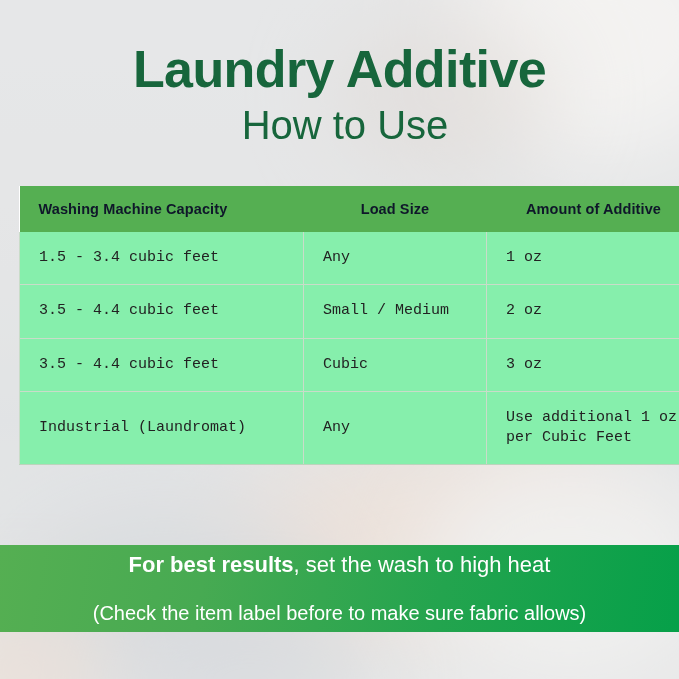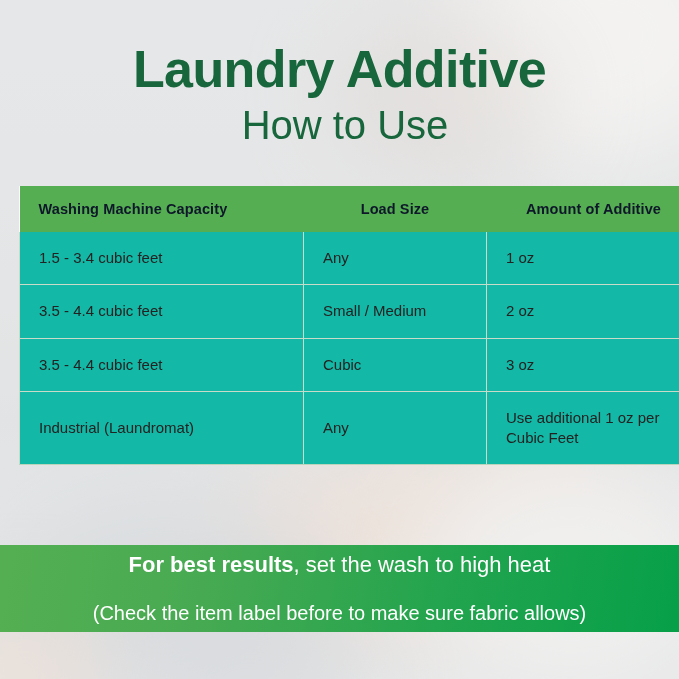--- a/index.html
+++ b/index.html
@@ -142,21 +142,22 @@
   table.howto tbody td {
     border-right: 1px solid #c9dcc9;
     border-bottom: 1px solid #c9dcc9;
     border-left: none;
     border-top: none;
     font-size: 15px;
     color: #222222;
     padding: 16px 19px;
     vertical-align: middle;
     line-height: 1.35;
-    background: #14b8a6;
+    background: #86efac;
+    font-family: Liberation Mono, monospace;
   }
   table.howto tbody td:first-child { border-left: 1px solid #c9dcc9; }
   table.howto tbody tr:last-child td { border-bottom: 1px solid #bcd4bc; }
   .row-tall td { padding-top: 19px; padding-bottom: 19px; }
 
   
   .banner {
     position: absolute;
     left: 0;
     top: 545px;

